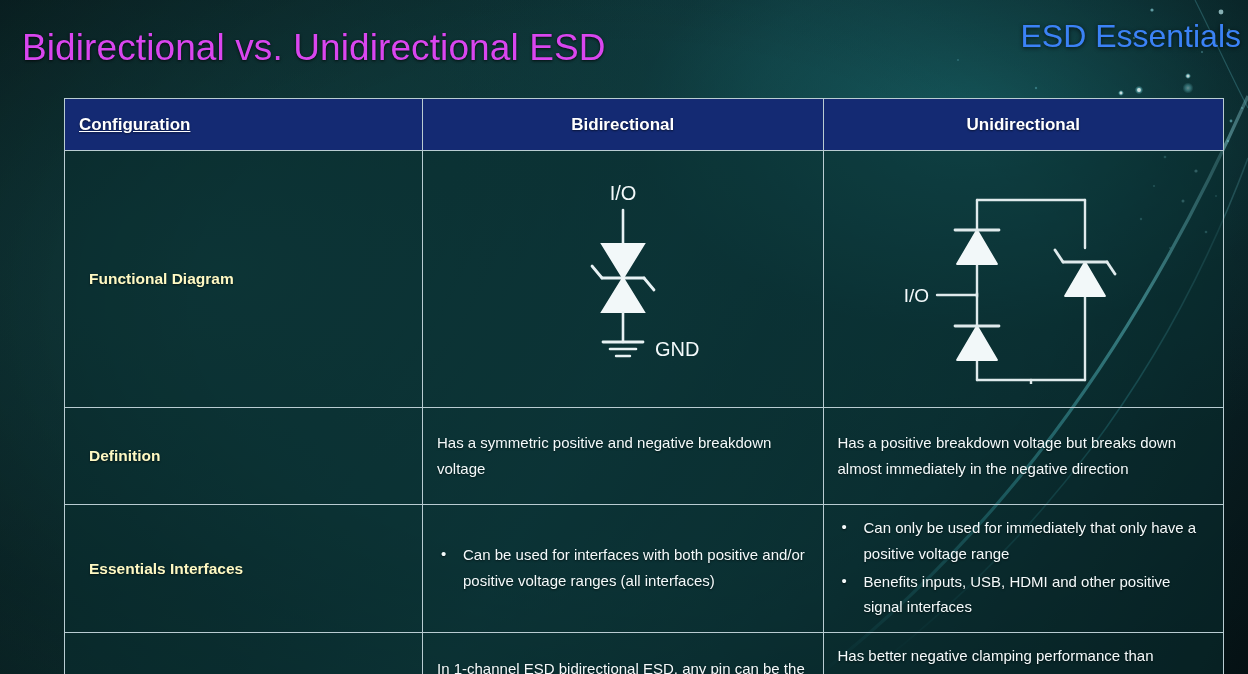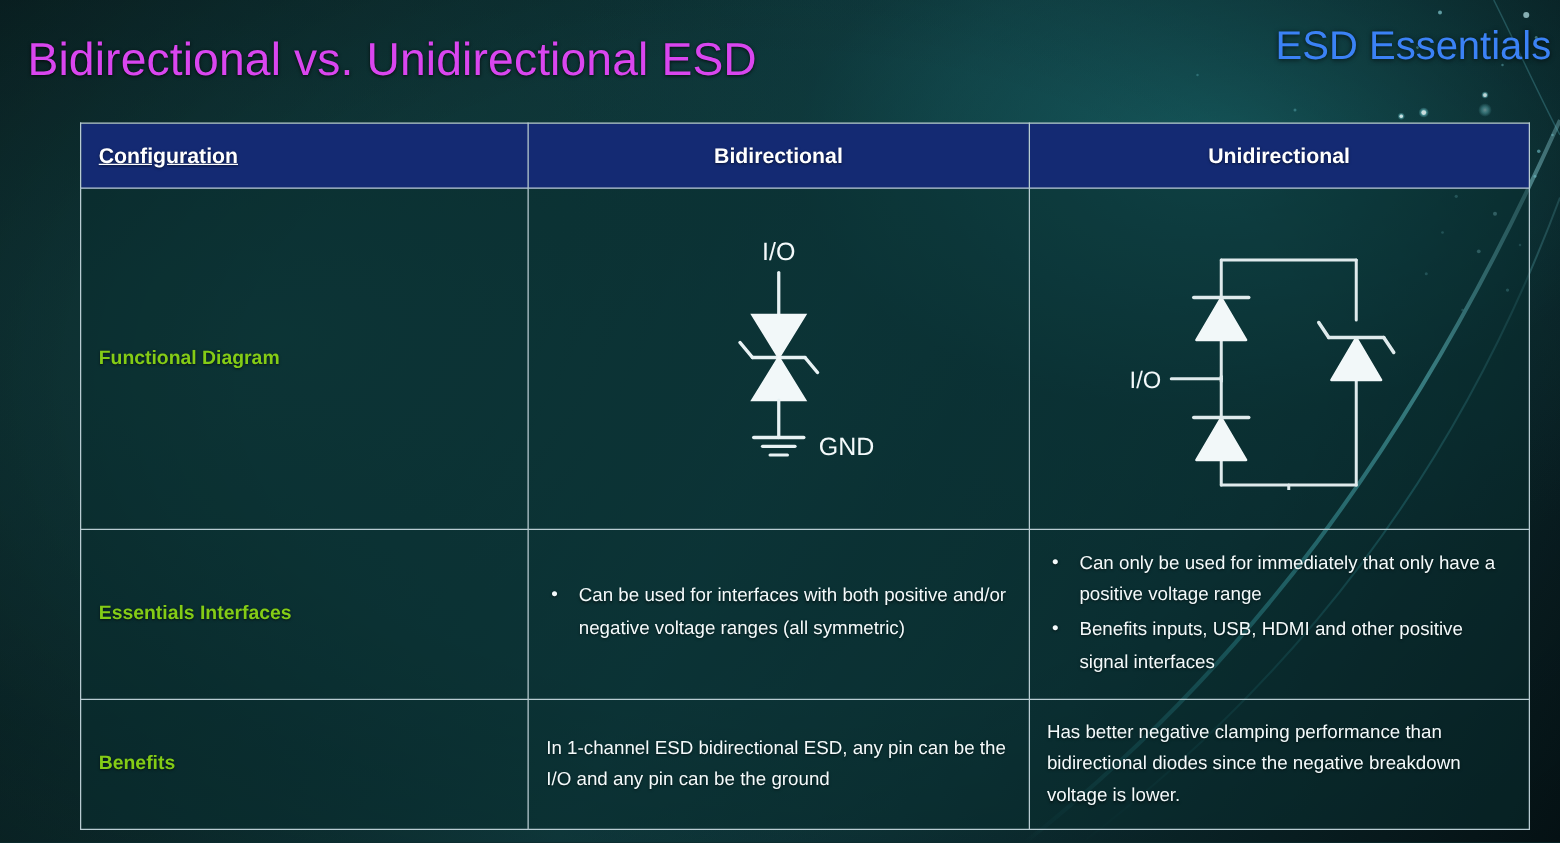--- a/index.html
+++ b/index.html
@@ -61,22 +61,22 @@
     font-size:17px;
     font-weight:bold;
     height:52px;
     padding:0 14px;
     text-shadow:0 1px 2px rgba(0,0,0,0.55);
   }
   th.col-config { text-align:left; width:358px;text-decoration:underline; }
   th.col-bi, th.col-uni { }
 
   td.rowlabel {
-    color:#84cc16; font-size:15.5px; font-weight:bold;
-    padding:0 0 0 14px;
+    color:#fef9c3; font-size:15.5px; font-weight:bold;
+    padding:0 0 0 24px;
     text-shadow:0 1px 2px rgba(0,0,0,0.6);
   }
   td.cell {
     color:#f4fafb; font-size:15px; font-weight:400;
     padding:10px 12px 10px 14px;
     line-height:1.72;
     vertical-align:middle;
     text-shadow:0 1px 2px rgba(0,0,0,0.55);
   }
   td.diagram { padding:0; text-align:right; vertical-align:middle; }
@@ -230,26 +230,31 @@
             <line x1="140" y1="214" x2="176" y2="214" stroke-width="2.8"></line>
             <line x1="146" y1="221" x2="170" y2="221" stroke-width="2.6"></line>
             <line x1="152" y1="228" x2="164" y2="228" stroke-width="2.4"></line>
           </g>
           <text x="56" y="128" text-anchor="end" font-family="Liberation Sans, sans-serif" font-size="19" fill="#f4fafb">I/O</text>
           <text x="182" y="224" text-anchor="start" font-family="Liberation Sans, sans-serif" font-size="19" fill="#f4fafb">GND</text>
         </svg>
       </td>
     </tr>
 
+    <tr style="height:97px;">
+      <td class="rowlabel">Definition</td>
+      <td class="cell">Has a symmetric positive and negative breakdown voltage</td>
+      <td class="cell">Has a positive breakdown voltage but breaks down almost immediately in the negative direction</td>
+    </tr>
 
     <tr style="height:116px;">
       <td class="rowlabel">Essentials Interfaces</td>
       <td class="cell">
         <ul class="blist">
-          <li>Can be used for interfaces with both positive and/or negative voltage ranges (all symmetric)</li>
+          <li>Can be used for interfaces with both positive and/or positive voltage ranges (all interfaces)</li>
         </ul>
       </td>
       <td class="cell">
         <ul class="blist">
           <li>Can only be used for immediately that only have a positive voltage range</li>
           <li>Benefits inputs, USB, HDMI and other positive signal interfaces</li>
         </ul>
       </td>
     </tr>
 

